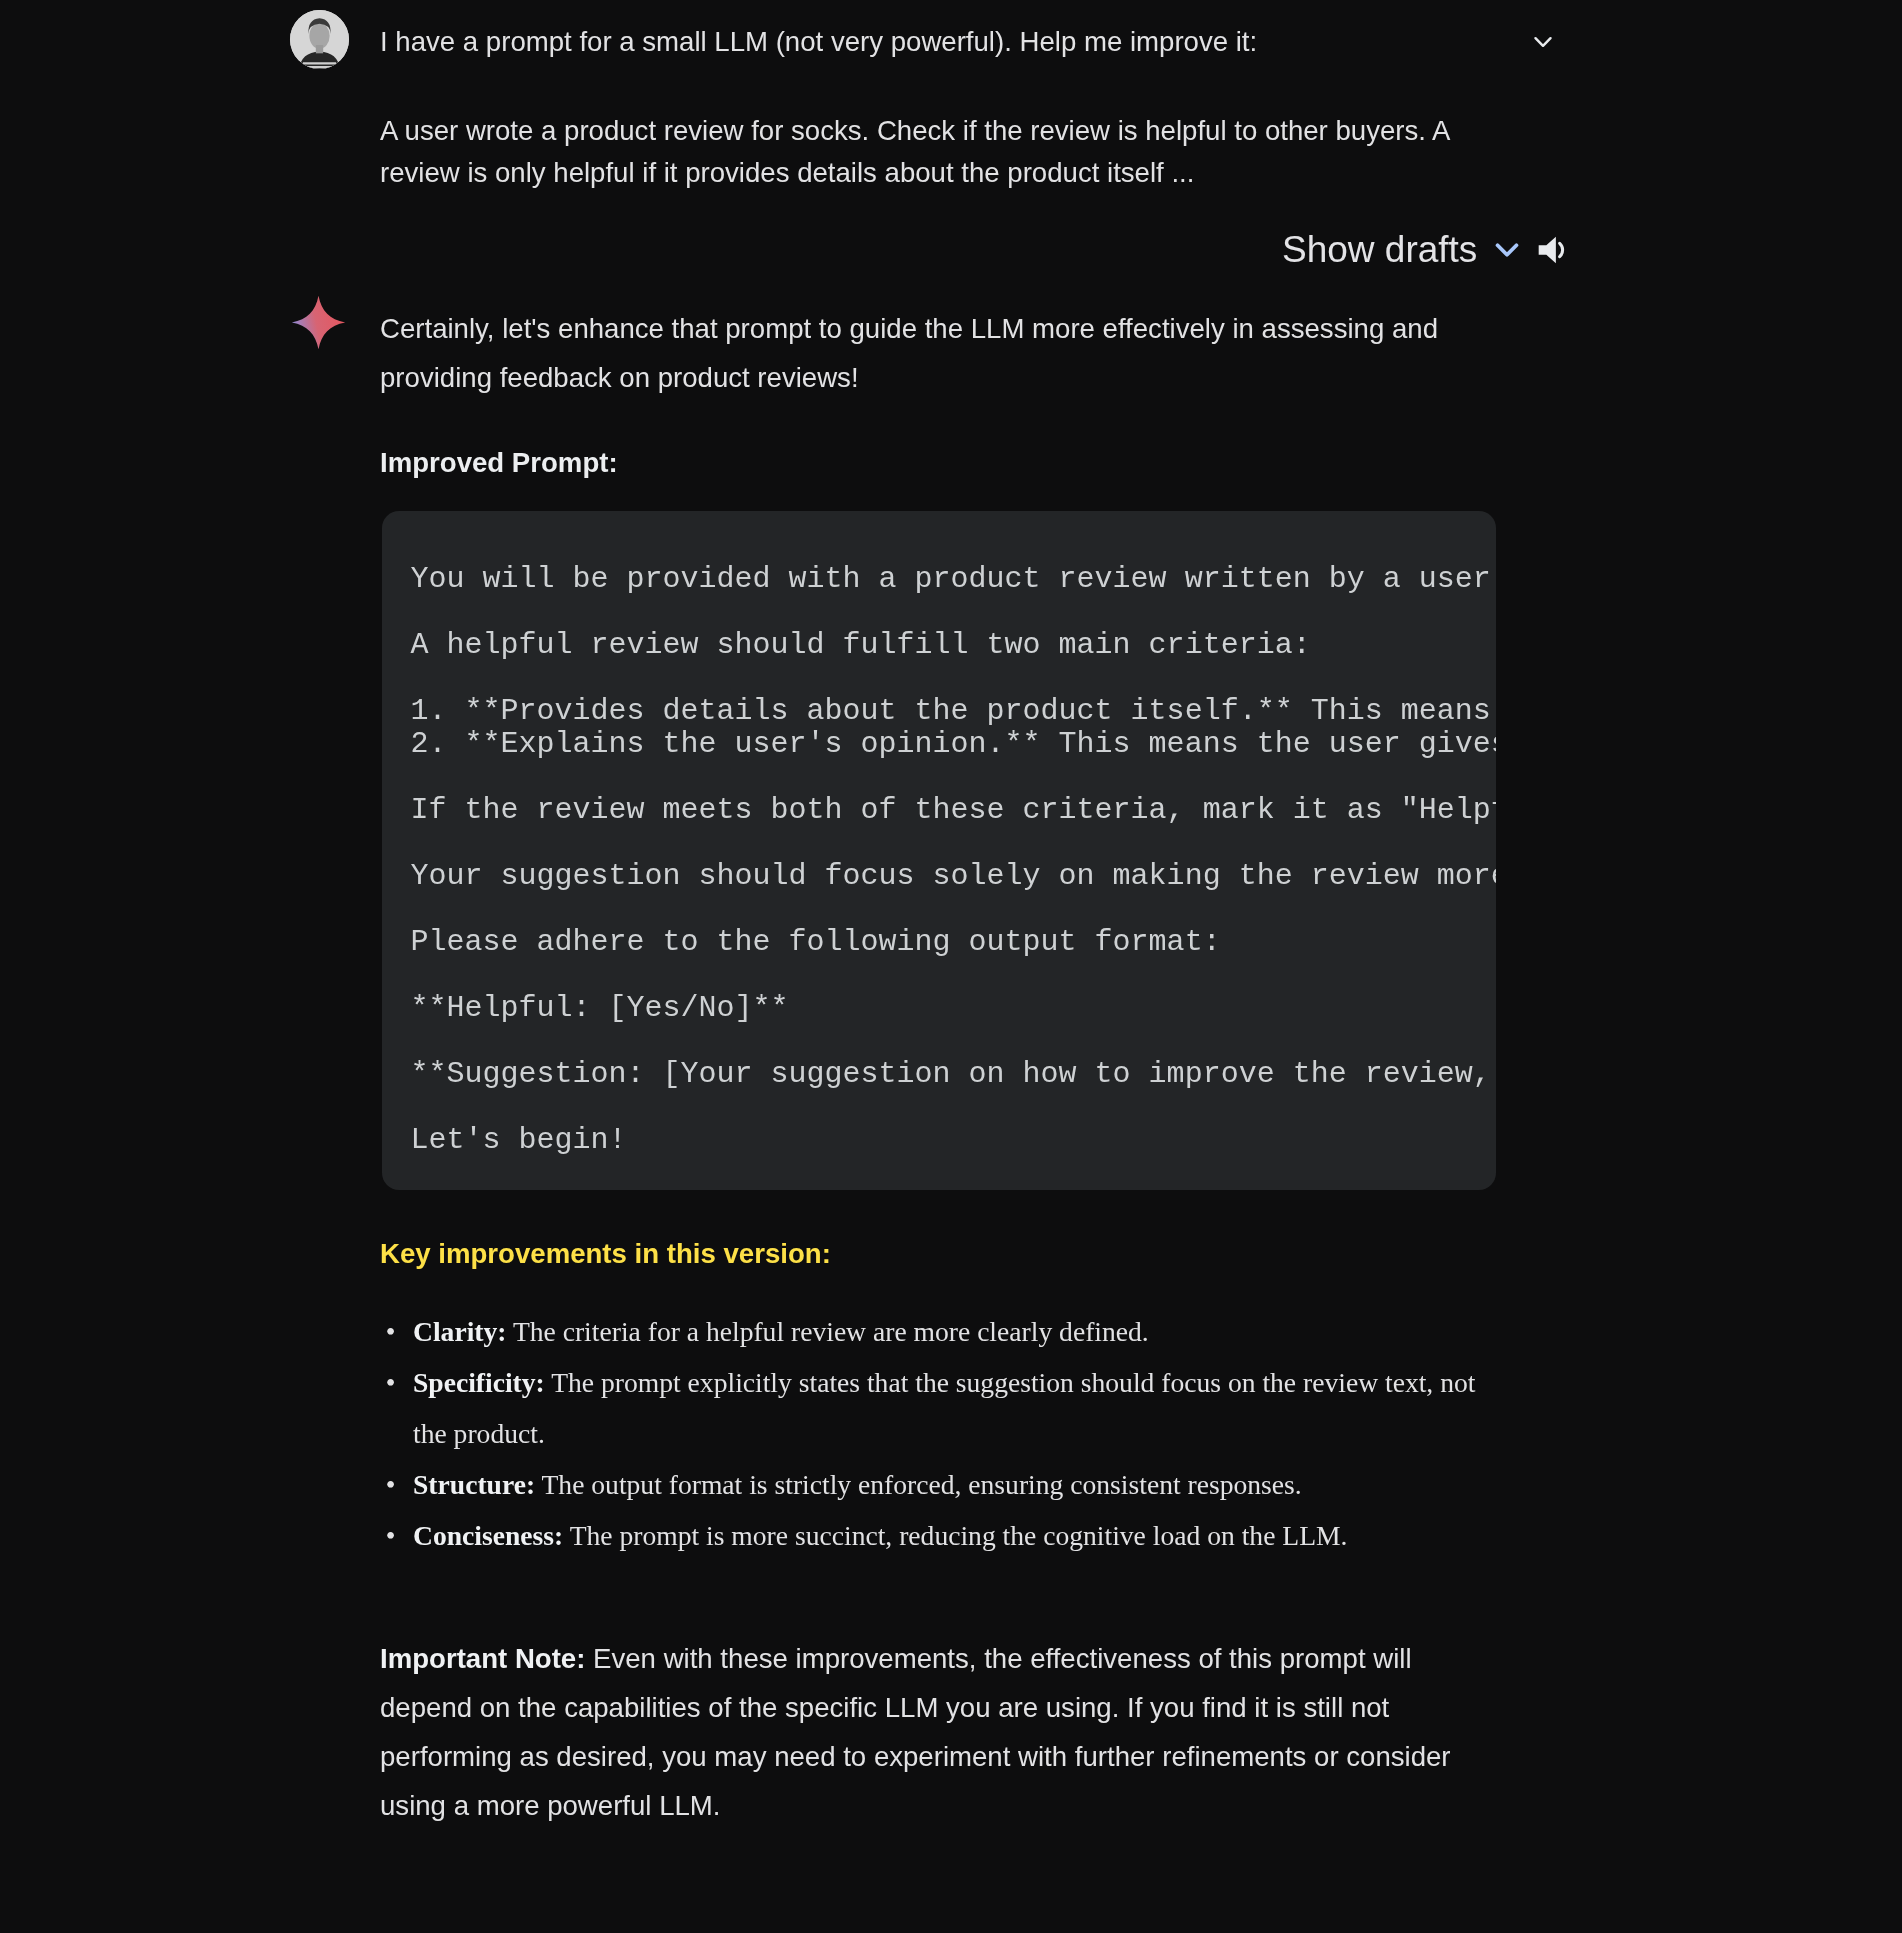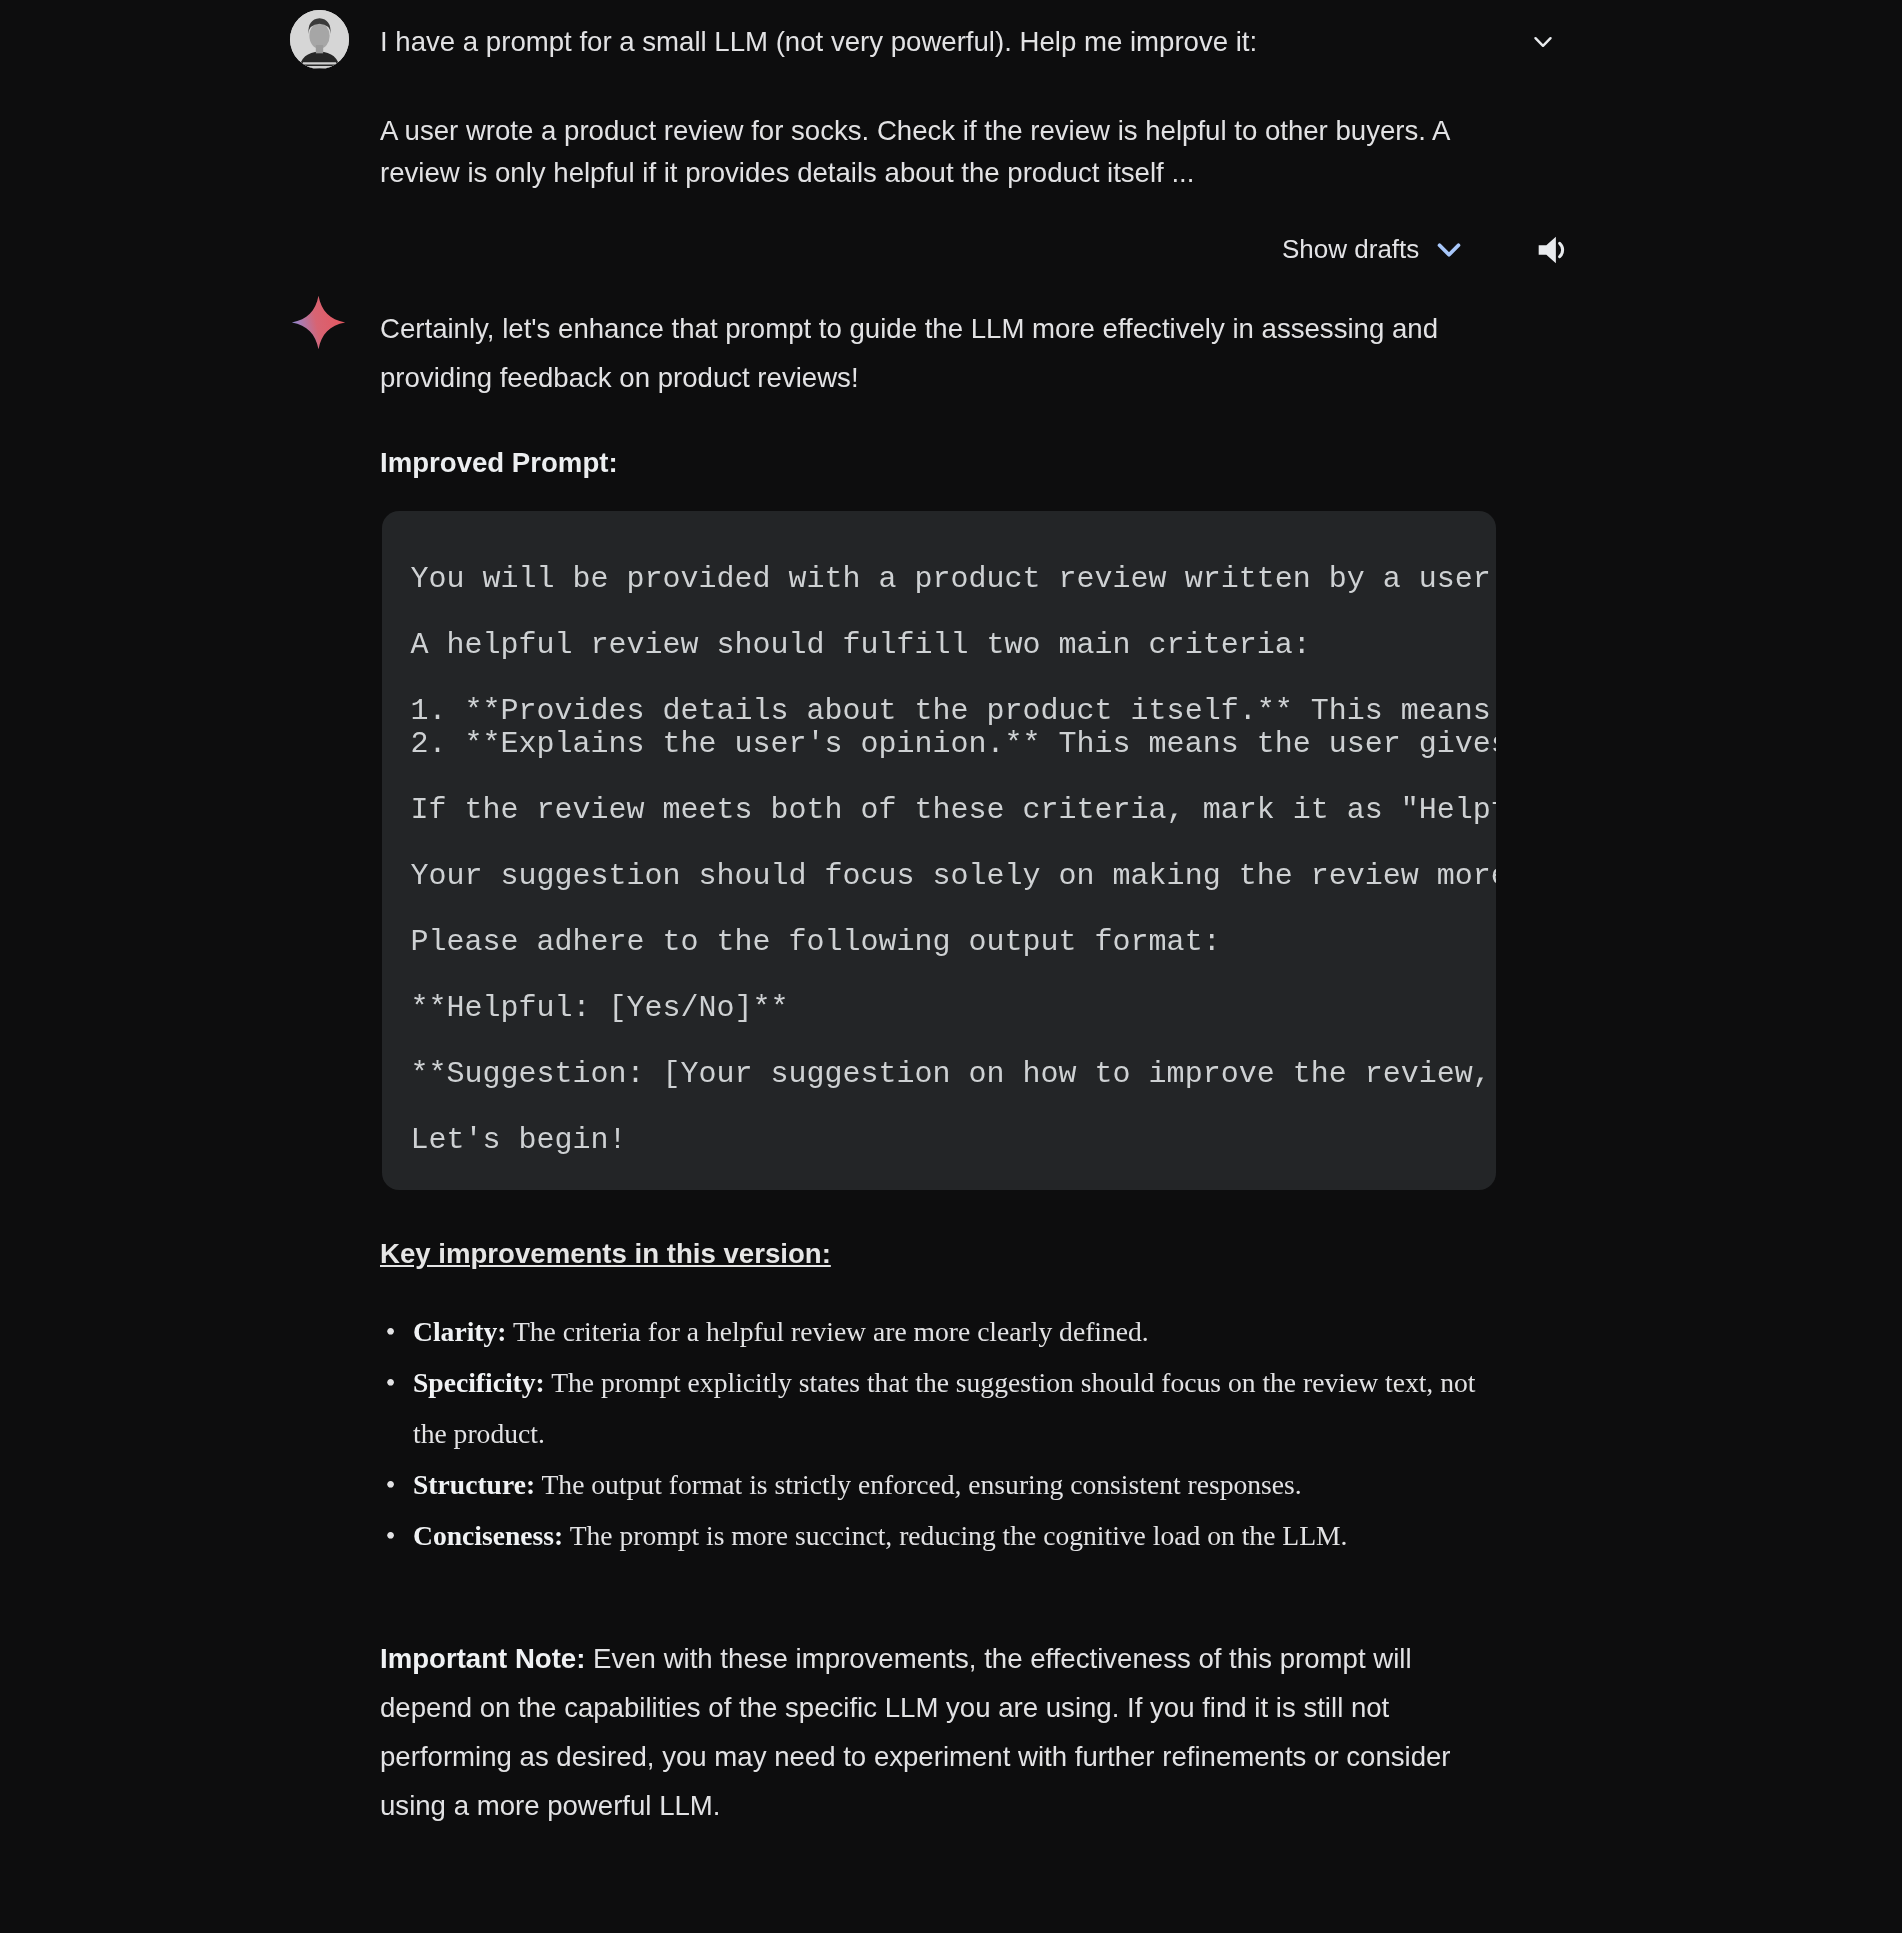--- a/index.html
+++ b/index.html
@@ -27,21 +27,21 @@
   .collapse-btn { left:1522px; top:21px; width:42px; height:42px;
     display:flex; align-items:center; justify-content:center;
     background:none; border:none; cursor:pointer; }
   .user-body { left:380px; top:110px; width:1094px; line-height:42px; }
 
   
   .drafts-btn { left:1282px; top:224px; height:51px;
     display:flex; align-items:center; gap:13px;
     background:none; border:none; cursor:pointer;
     color:#e3e3e6; font-family:"Liberation Sans", sans-serif;
-    font-size:26px; font-weight:500; }
+    font-size:37px; font-weight:500; }
   .speaker-btn { left:1526px; top:223px; width:53px; height:53px;
     display:flex; align-items:center; justify-content:center;
     background:none; border:none; cursor:pointer; }
 
   
   .sparkle { left:291px; top:295px; width:55px; height:55px; }
   .intro { left:380px; top:304px; width:1108px; line-height:49px; }
   .h-improved { left:380px; top:438px; width:856px; line-height:49px;
     font-weight:700; color:#eceef0; }
 
@@ -53,21 +53,21 @@
   }
   .codeblock pre {
     font-family:Liberation Mono, monospace;
     font-size:30px; line-height:33px;
     color:#ced1d3;
     white-space:pre;
     margin-top:16px;
   }
 
   .h-key { left:380px; top:1229px; width:1046px; line-height:49px;
-    font-weight:700; color:#e5e5e5;text-decoration:underline; }
+    font-weight:700; color:#fde047; }
 
   .improvements { left:380px; top:1306px; width:1103px;
     line-height:51px; list-style:none; }
   .improvements li { position:relative; padding-left:33px;font-family:Liberation Serif, serif; }
   .improvements li::before {
     content:"\2022"; position:absolute; left:5.7px; top:0;
     color:#e2e2e4;
   }
   .term { font-weight:700; color:#f0f2f4; }
 

